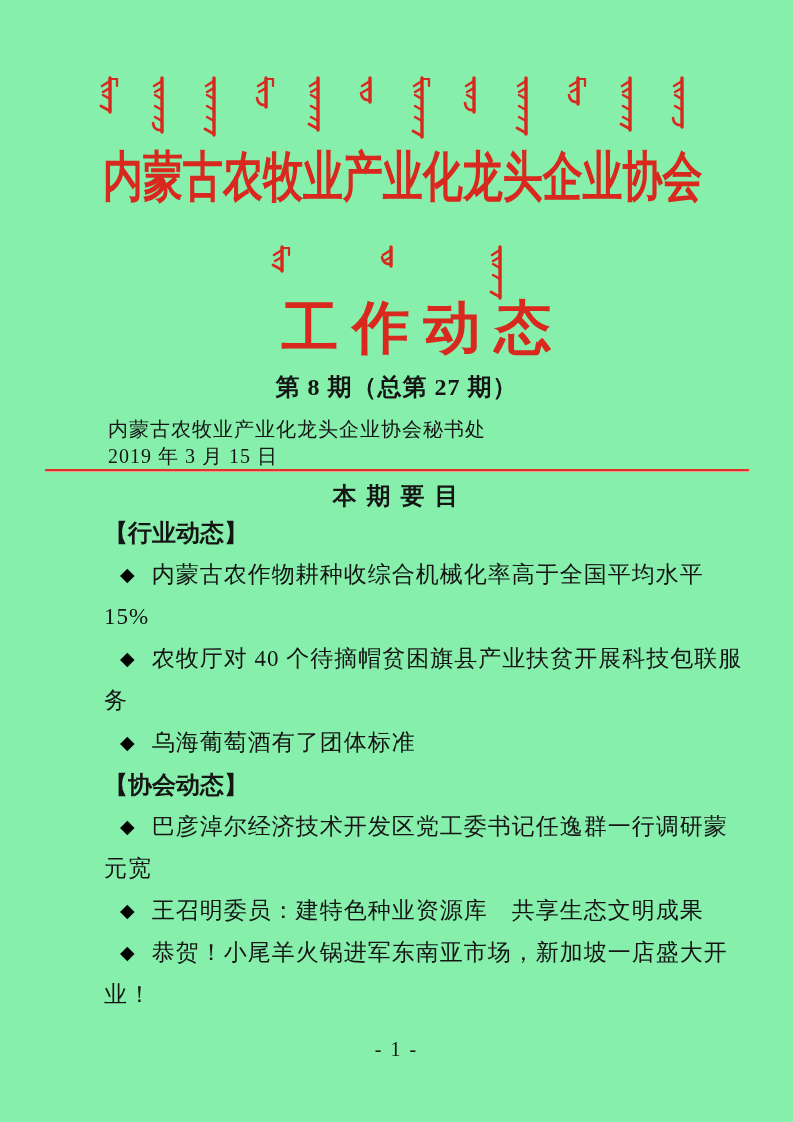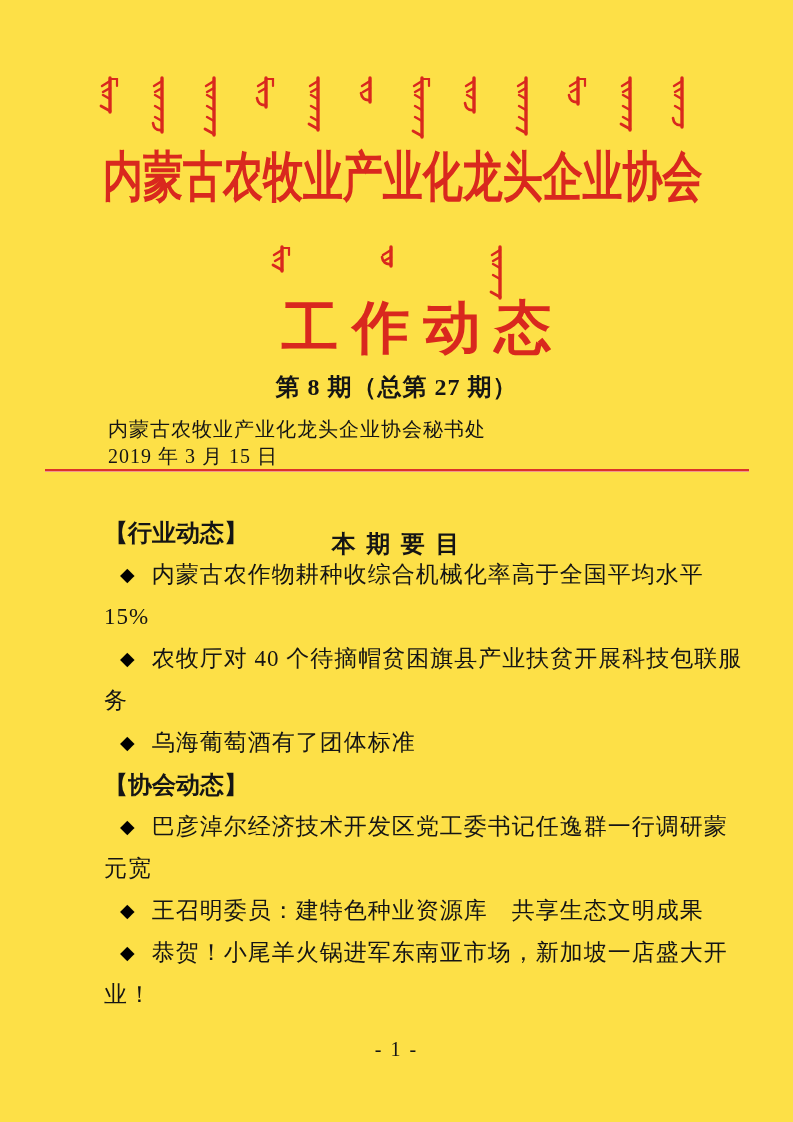--- a/index.html
+++ b/index.html
@@ -1,20 +1,20 @@
 <!DOCTYPE html>
 <html style="--red: #d9281e; --rule-red: #dc332a;"><head>
 <meta charset="utf-8">
 <style>
   :root{ --red:#d9281e; --rule-red:#dc332a; --ink:#151515; }
   *{ box-sizing:border-box; }
   html,body{ margin:0; padding:0; background:#ffffff; }
   .page{
     position:relative; width:793px; height:1122px; margin:0 auto;
-    background:#fde047; overflow:hidden; color:var(--ink);
+    background:#86efac; overflow:hidden; color:var(--ink);
     font-family:"Liberation Serif","DejaVu Serif",serif;
   }
   
   .mongol-row{ position:absolute; display:flex; justify-content:space-between; align-items:flex-start; }
   .mongol-top{ left:95px; top:75px; width:600px; }
   .mongol-mid{ left:267px; top:244px; width:246px; }
   .mongol-row svg{ display:block; }
 
   .org-title{
     position:absolute; top:146px; left:0; width:100%; text-align:center;
@@ -34,22 +34,22 @@
     position:absolute; top:416px; left:108px; right:112px;
     display:flex; justify-content:space-between; align-items:baseline;
     font-size:20px; letter-spacing:1px;flex-direction:column;
   }
   .red-rule{
     position:absolute; top:469px; left:45px; right:44px; height:3px;
     background:var(--rule-red); border-bottom:1px solid #f2968e;
   }
   .toc-title{
     position:absolute; top:480px; left:0; width:100%; text-align:center;
-    font-family:Liberation Sans, sans-serif;
-    font-size:24px; font-weight:bold; letter-spacing:2px;margin-top:48px;
+    font-family:Liberation Serif, serif;
+    font-size:24px; font-weight:bold; letter-spacing:2px;
   }
   .toc-body{ position:absolute; top:512px; left:104px; width:600px; }
   .toc-line{
     height:42px; line-height:42px; font-size:23px; letter-spacing:1px;
     white-space:nowrap;
   }
   .toc-line.heading{
     font-family:"Liberation Sans","DejaVu Sans",sans-serif;
     font-size:24px; font-weight:bold; letter-spacing:0;
   }

